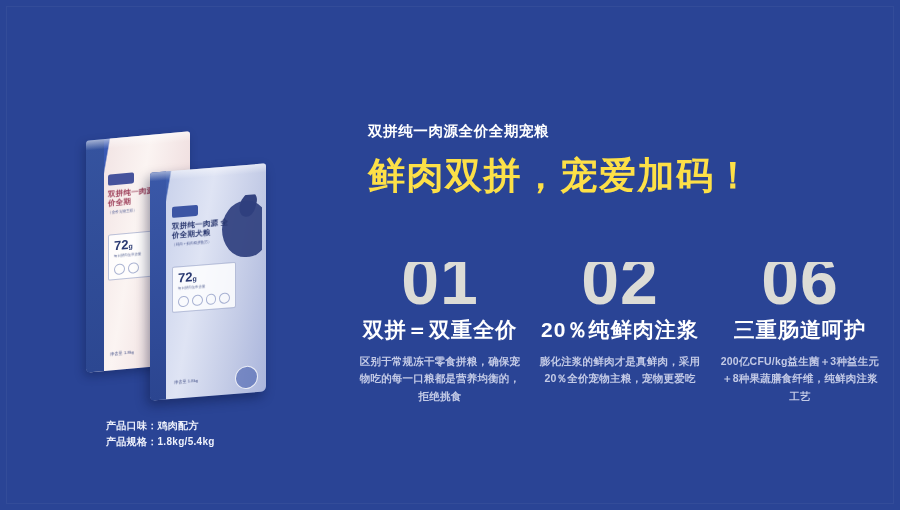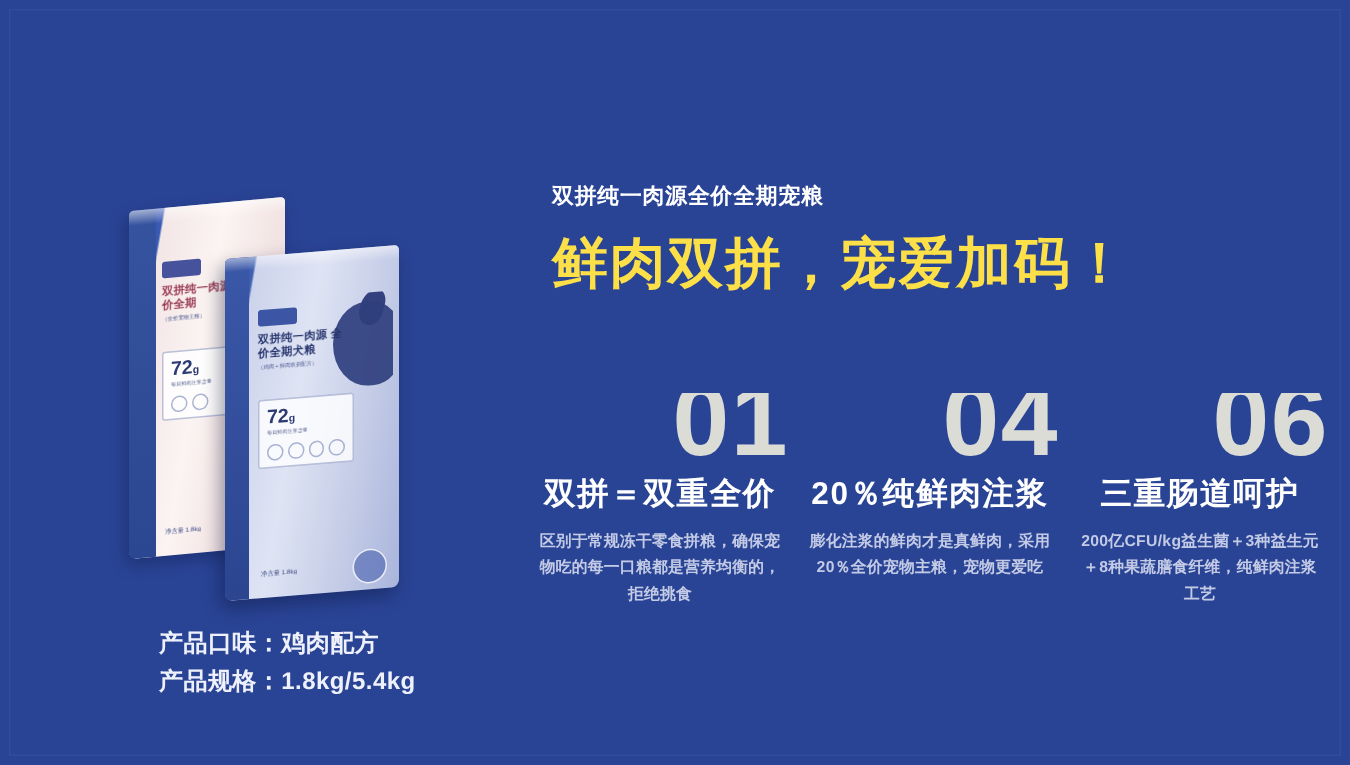--- a/index.html
+++ b/index.html
@@ -211,21 +211,21 @@
     border: 1px solid rgba(255,255,255,.85);
     background: rgba(60,85,170,.55);
   }
 
   
   .spec {
     position: absolute;
     left: 106px;
     top: 418px;
     color: #eef1fb;
-    font-size: 16px;
+    font-size: 10px;
     font-weight: 700;
     line-height: 1.55;
     letter-spacing: .3px;
   }
 
   
   .content {
     position: absolute;
     left: 368px;
     top: 124px;
@@ -258,21 +258,20 @@
     justify-content: space-between;
   }
   .feature {
     width: 172px;
     text-align: center;
   }
   .feature-num {
     height: 50px;
     overflow: hidden;
     position: relative;
-    text-align: right;
   }
   .feature-num span {
     position: absolute;
     left: 0;
     right: 0;
     top: -16px;
     font-size: 68px;
     font-weight: 700;
     color: #dcdcd6;
     letter-spacing: 1px;
@@ -368,21 +367,21 @@
     <div class="feature">
       <div class="feature-num">
         <span>01</span>
       </div>
       <div class="feature-title">双拼＝双重全价</div>
       <div class="feature-body">区别于常规冻干零食拼粮，确保宠物吃的每一口粮都是营养均衡的，拒绝挑食</div>
     </div>
 
     <div class="feature">
       <div class="feature-num">
-        <span>04</span>
+        <span>02</span>
       </div>
       <div class="feature-title">20％纯鲜肉注浆</div>
       <div class="feature-body">膨化注浆的鲜肉才是真鲜肉，采用20％全价宠物主粮，宠物更爱吃</div>
     </div>
 
     <div class="feature">
       <div class="feature-num">
         <span>06</span>
       </div>
       <div class="feature-title">三重肠道呵护</div>

